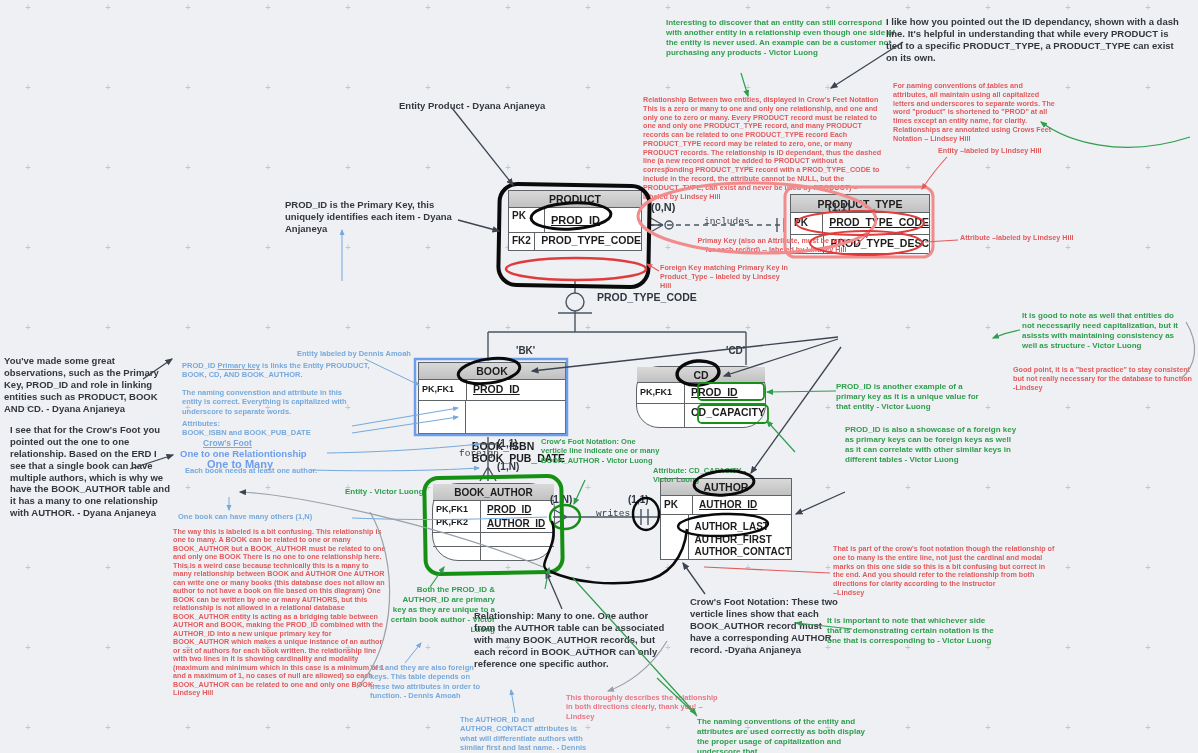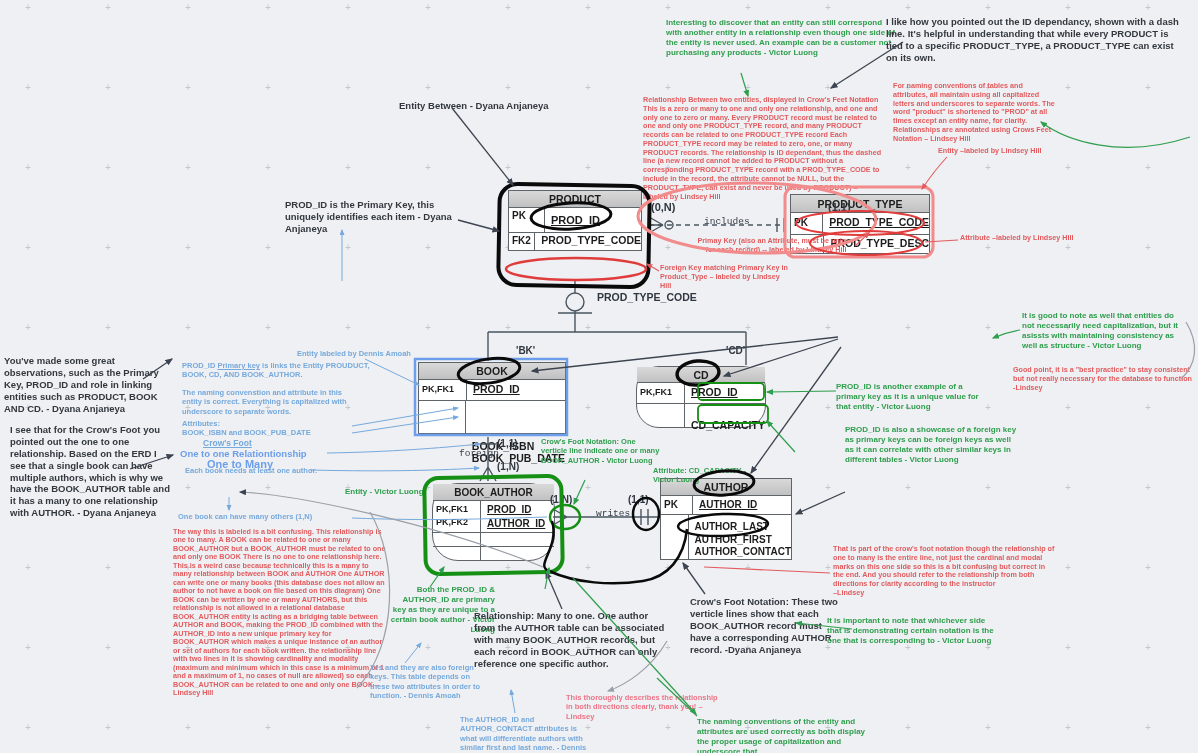--- a/index.html
+++ b/index.html
@@ -71,21 +71,21 @@
   </div>
 
   <div class="etable" style="left:636px;top:366px;width:128px;border-radius:23px;">
     <div class="hdr" style="height:15px;">CD</div>
     <div class="erow" style="height:20px;">
       <div class="kc" style="width:42px;padding-top:4px;">PK,FK1</div>
       <div class="nc pk" style="padding-top:4px;">PROD_ID</div>
     </div>
     <div class="erow" style="height:23px;">
       <div class="kc" style="width:42px;"></div>
-      <div class="nc" style="padding-top:16px;">CD_CAPACITY</div>
+      <div class="nc" style="padding-top:3px;">CD_CAPACITY</div>
     </div>
   </div>
 
   <div class="etable" style="left:432px;top:483px;width:121px;border-radius:26px;">
     <div class="hdr" style="height:16px;font-size:10px;">BOOK_AUTHOR</div>
     <div class="erow" style="height:31px;">
       <div class="kc" style="width:42px;line-height:1.45;">PK,FK1
 PK,FK2</div>
       <div class="nc pk" style="font-size:10px;line-height:1.35;">PROD_ID
 AUTHOR_ID</div>
@@ -125,21 +125,21 @@
   <div class="rword" style="left:459px;top:448px;">foreign</div>
   <div class="rlbl2" style="left:497px;top:461px;">(1,N)</div>
   <div class="rlbl2" style="left:550px;top:494px;">(1,N)</div>
   <div class="rword" style="left:596px;top:508px;">writes</div>
   <div class="rlbl2" style="left:628px;top:494px;">(1,1)</div>
 
   <div class="note ng" style="left:666px;top:18px;width:232px;">Interesting to discover that an entity can still correspond with another entity in a relationship even though one side of the entity is never used. An example can be a customer not purchasing any products - Victor Luong</div>
   <div class="note nb" style="left:886px;top:16px;width:300px;">I like how you pointed out the ID dependancy, shown with a dash line. It's helpful in understanding that while every PRODUCT  is tied to a specific PRODUCT_TYPE, a PRODUCT_TYPE can exist on its own.</div>
   <div class="note nr" style="left:893px;top:82px;width:162px;">For naming conventions of tables and attributes, all maintain using all capitalized letters and underscores to separate words. The word "product" is shortened to "PROD" at all times except an entity name, for clarity. Relationships are annotated using Crows Feet Notation – Lindsey Hill</div>
   <div class="note nr" style="left:643px;top:96px;width:240px;">Relationship Between two entities, displayed in Crow's Feet Notation  This is a zero or many to one and only one relationship, and one and only one to zero or many. Every PRODUCT record must be related to one and only one PRODUCT_TYPE record, and many PRODUCT records can be related to one PRODUCT_TYPE record  Each PRODUCT_TYPE record may be related to zero, one, or many PRODUCT records.  The relationship is ID dependant, thus the dashed line (a new record cannot be added to PRODUCT without a corresponding PRODUCT_TYPE record with a PROD_TYPE_CODE to include in the record, the attribute cannot be NULL, but the PRODUCT_TYPE, can exist and never be used by PRODUCT) – labeled by Lindsey Hill</div>
-  <div class="note nb" style="left:399px;top:100px;width:210px;">Entity Between - Dyana Anjaneya</div>
+  <div class="note nb" style="left:399px;top:100px;width:210px;">Entity Product - Dyana Anjaneya</div>
   <div class="note nr" style="left:938px;top:147px;width:150px;">Entity –labeled by Lindsey Hill</div>
   <div class="note nb" style="left:285px;top:199px;width:178px;">PROD_ID is the Primary Key, this uniquely identifies each item - Dyana Anjaneya</div>
   <div class="note nr" style="left:692px;top:237px;width:168px;text-align:center;">Primay Key (also an Attribute, must be unique for each record) -- labeled by Lindsey Hill</div>
   <div class="note nr" style="left:660px;top:264px;width:132px;">Foreign Key matching Primary Key in Product_Type – labeled by Lindsey Hill</div>
   <div class="note nr" style="left:960px;top:234px;width:150px;">Attribute –labeled by Lindsey Hill</div>
   <div class="note nb" style="left:4px;top:355px;width:172px;">You've made some great observations, such as the Primary Key, PROD_ID and role in linking entities such as PRODUCT, BOOK AND CD. - Dyana Anjaneya</div>
   <div class="note nb" style="left:10px;top:424px;width:164px;">I see that for the Crow's Foot you pointed out the one to one relationship. Based on the ERD I see that a single book can have multiple authors, which is why we have the BOOK_AUTHOR table and it has a many to one relationship with AUTHOR. - Dyana Anjaneya</div>
   <div class="note nbl" style="left:297px;top:349px;width:180px;">Entity labeled by Dennis Amoah</div>
   <div class="note nbl" style="left:182px;top:361px;width:192px;"><span>PROD_ID  </span><span class="u">Primary key</span><span> is links the Entity PROUDUCT, BOOK, CD, AND BOOK_AUTHOR.</span></div>
   <div class="note nbl" style="left:182px;top:388px;width:168px;">The naming convenstion and attribute in this entity is correct. Everything is capitalized with underscore to separate words.</div>

